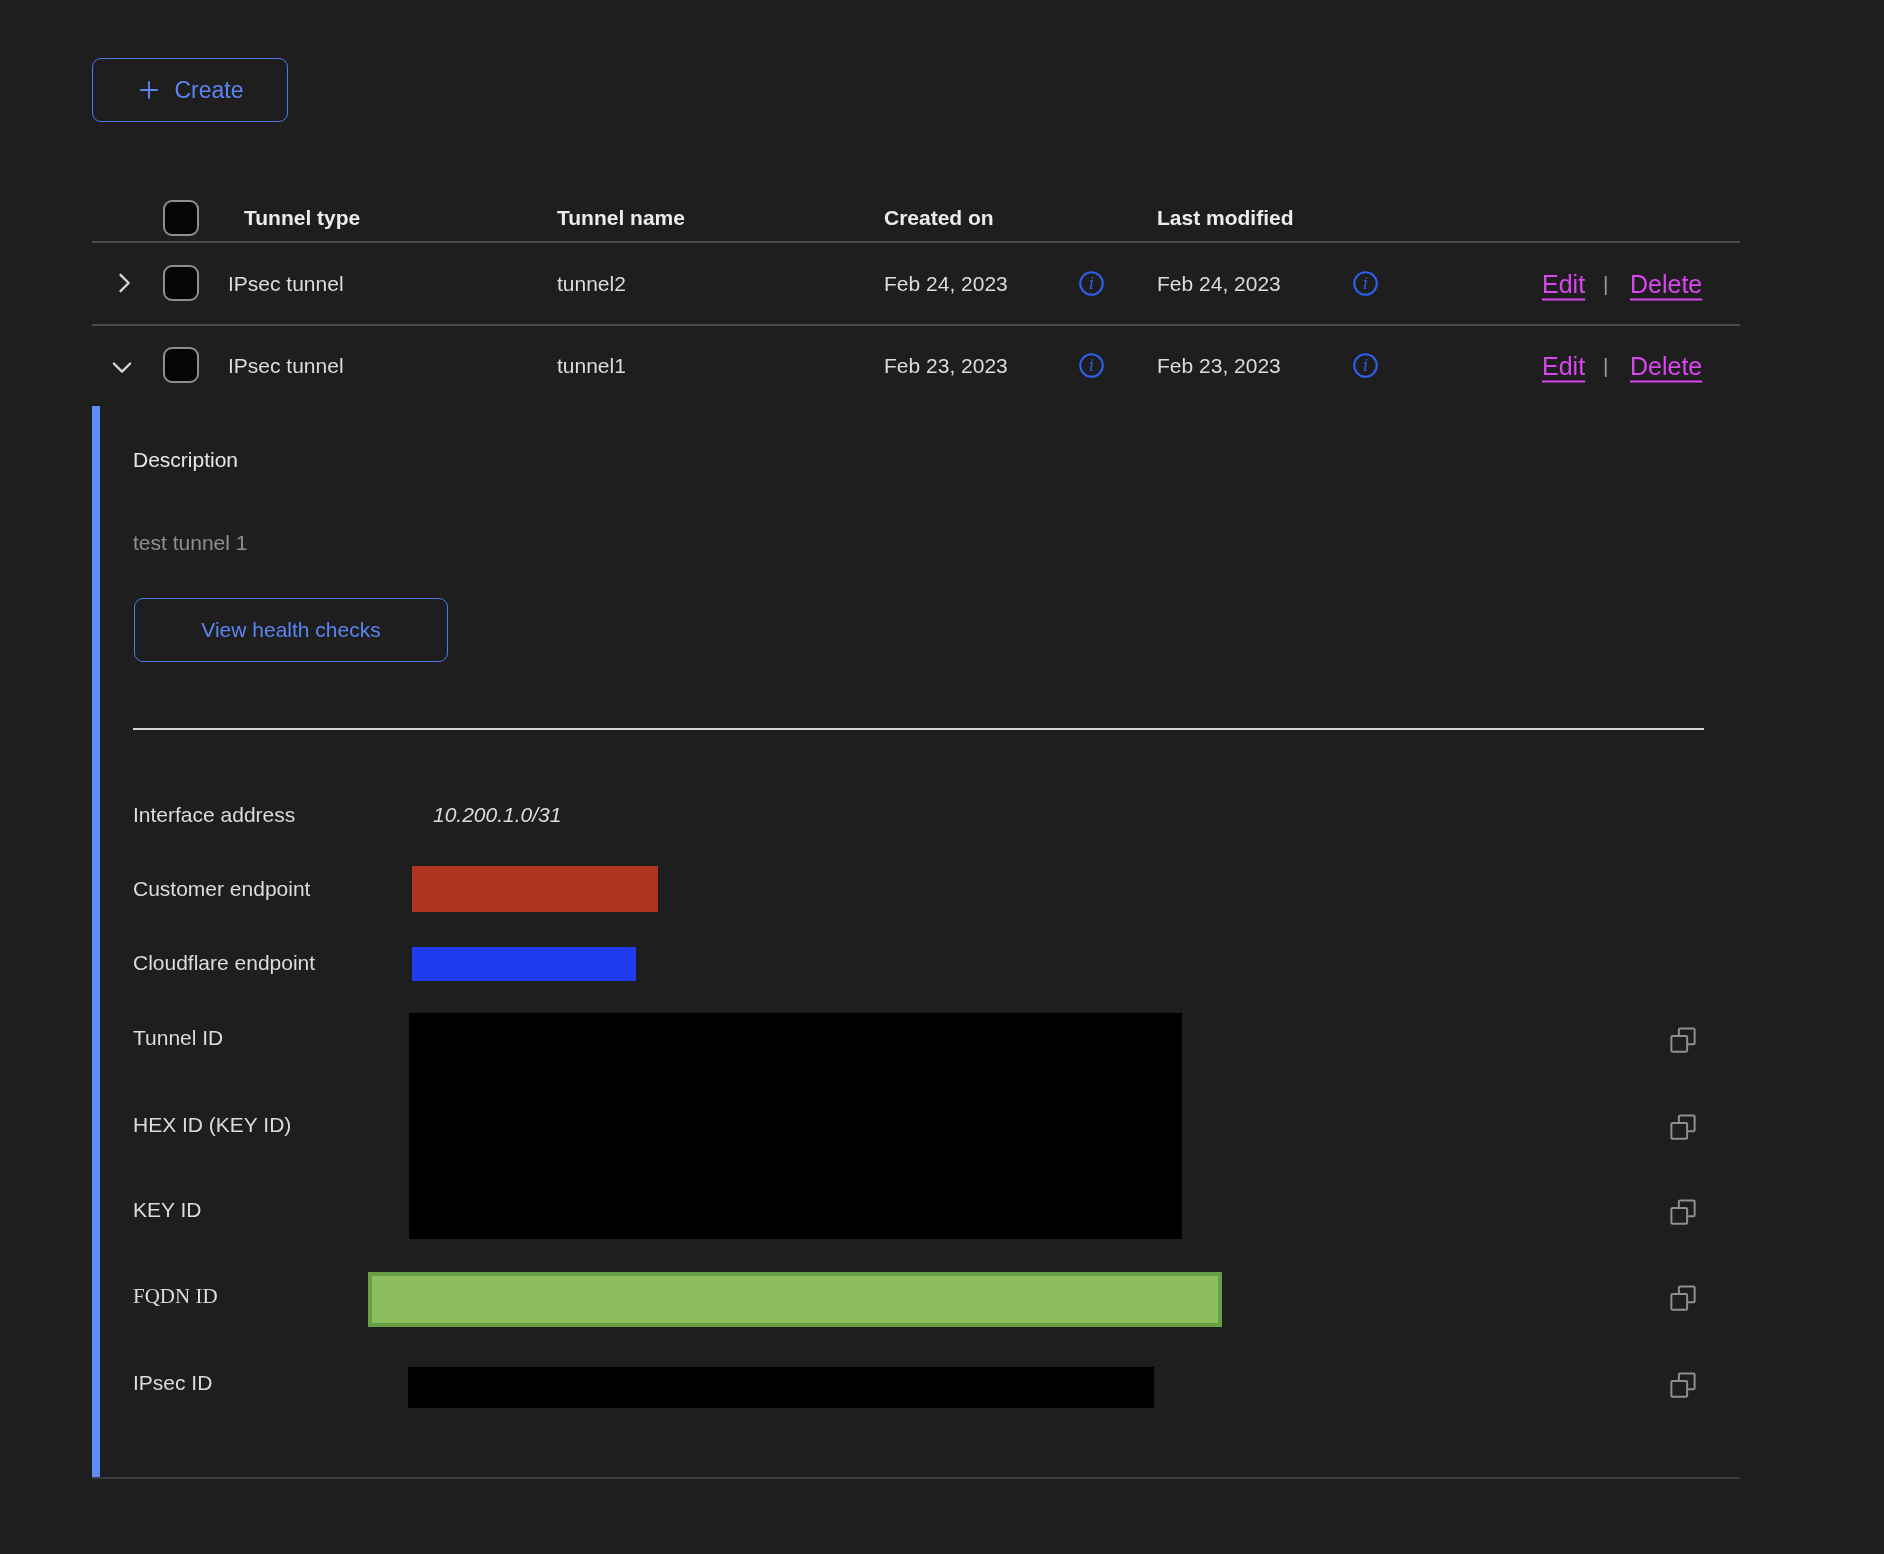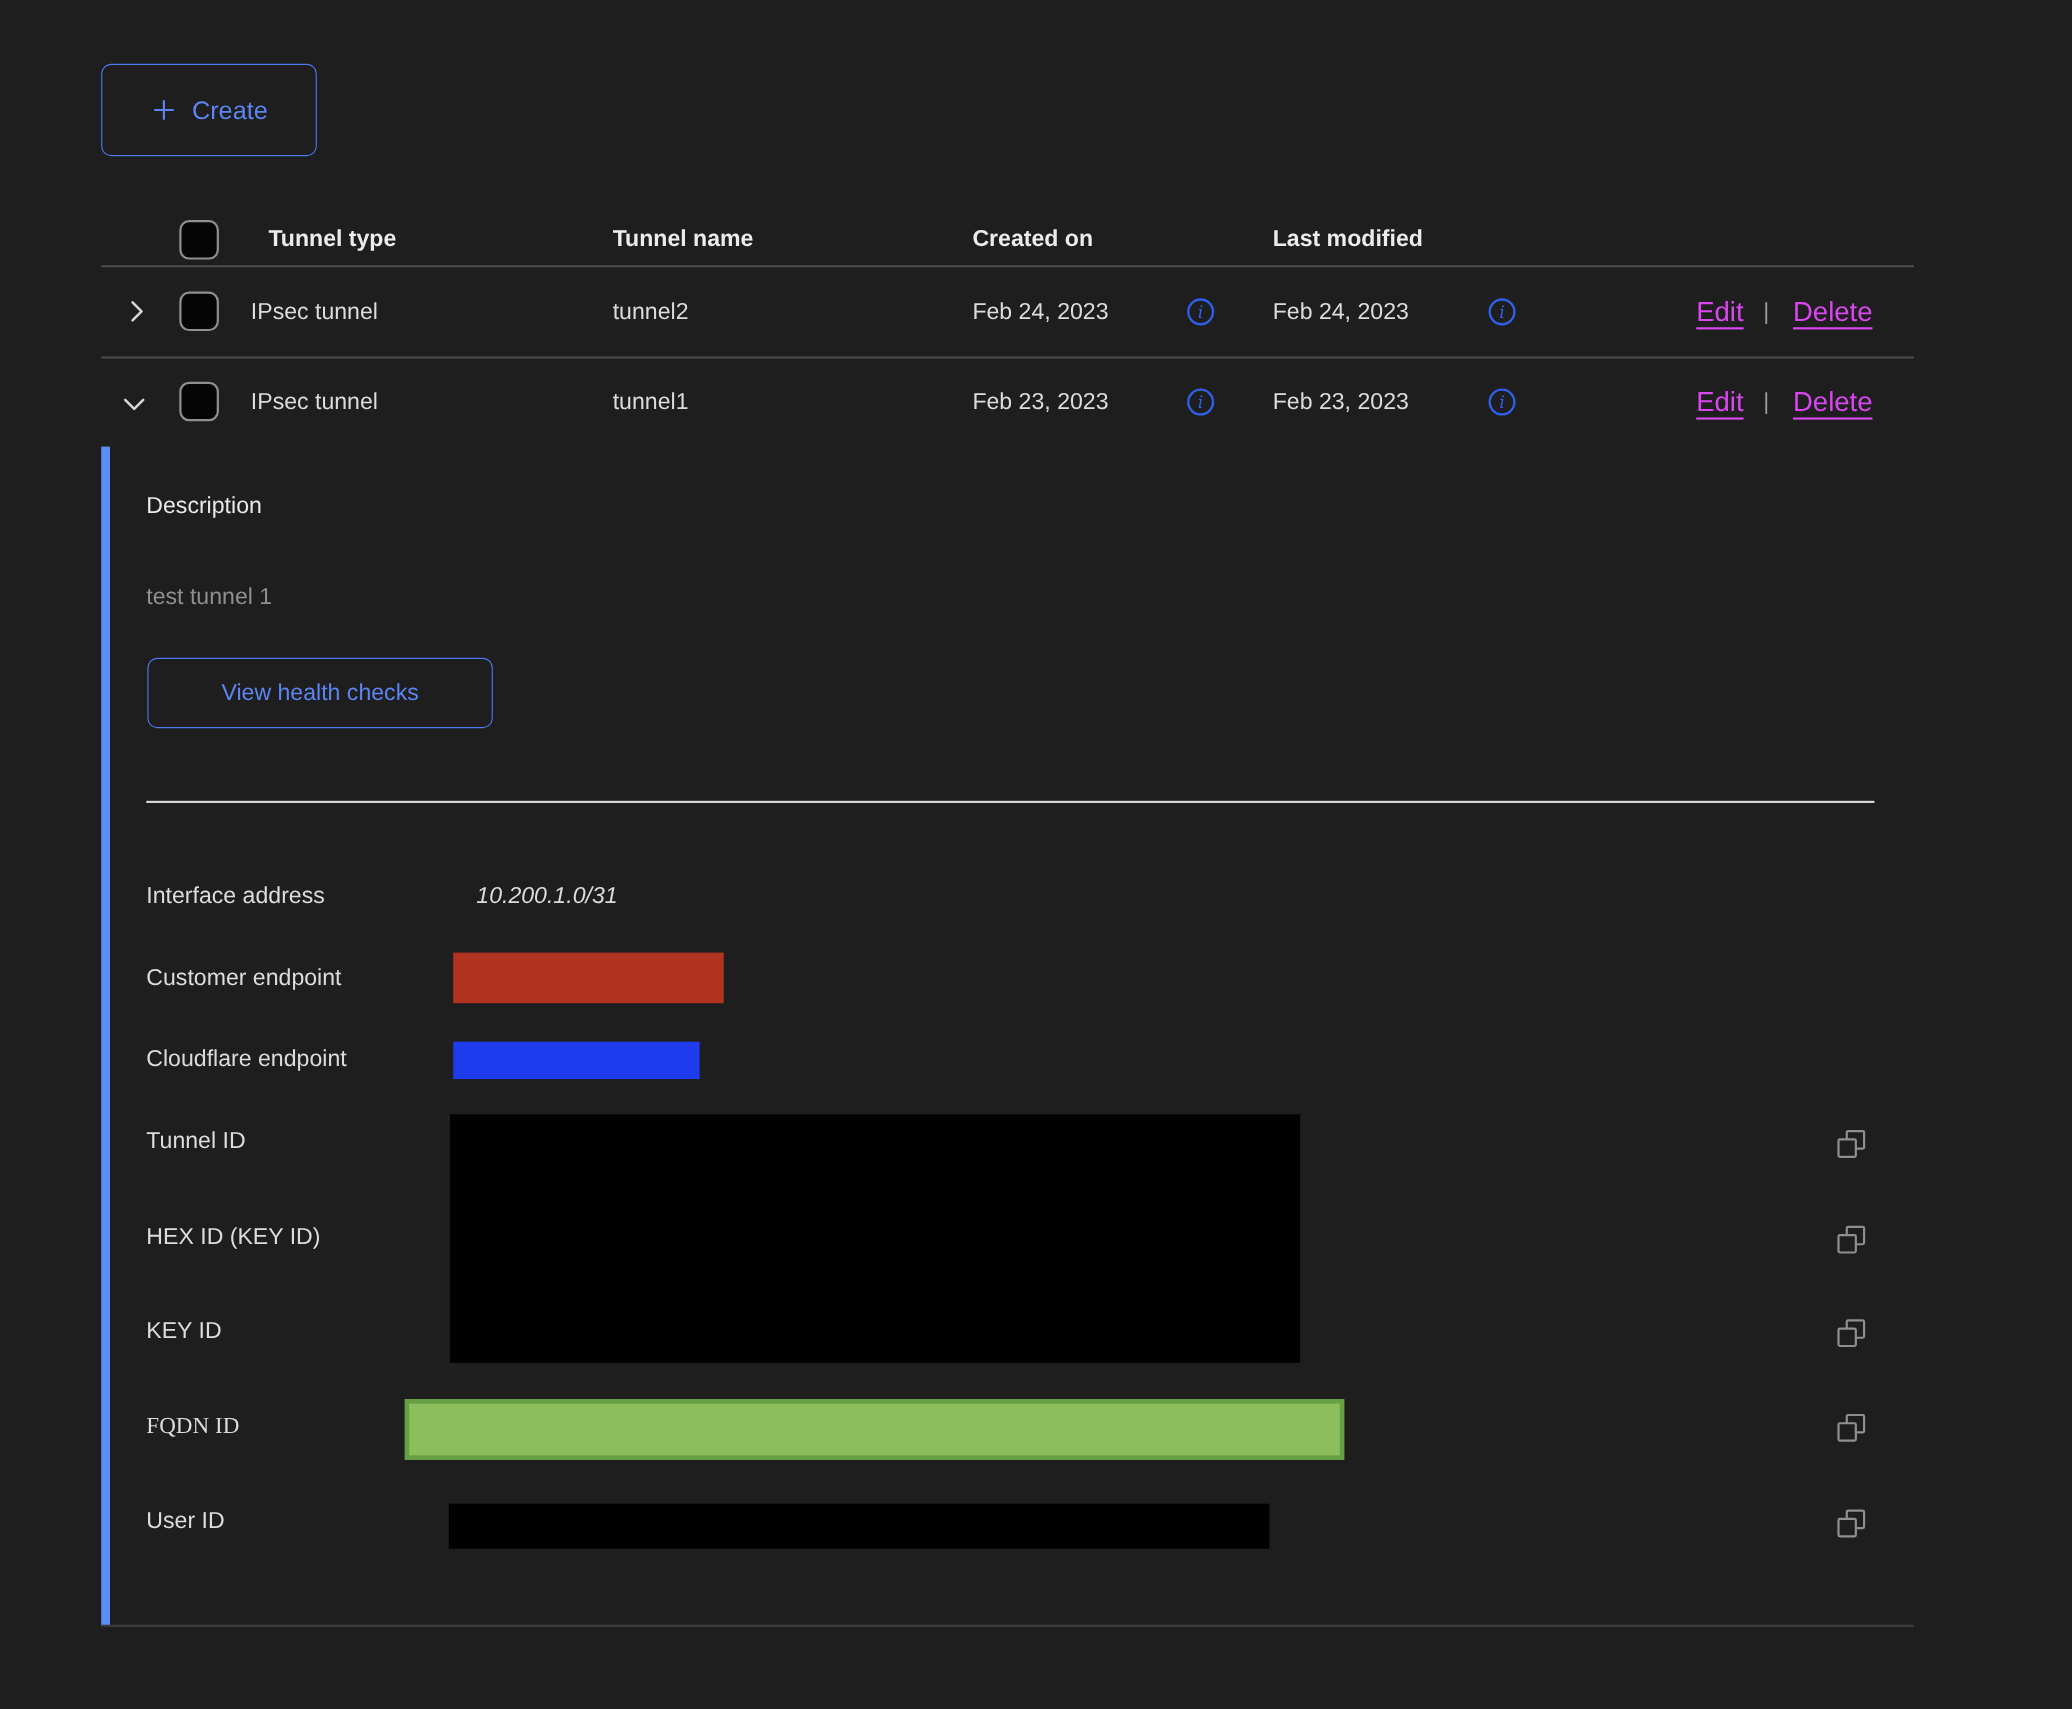--- a/index.html
+++ b/index.html
@@ -41,21 +41,21 @@
   .redact-black { background:#000000; }
   .redact-green { background:#8cbe5d; border:4px solid #67a044; }
 
   .copy-btn { position:absolute; width:30px; height:30px; cursor:pointer; }
 </style>
 </head>
 <body>
 
 <div id="screen">
 
-  <button class="btn-outline" style="left:92px; top:58px; width:196px; height:84px;justify-content:center;">
+  <button class="btn-outline" style="left:92px; top:58px; width:196px; height:64px;justify-content:center;">
     <span style="display:flex;">
       <svg width="26" height="26" viewBox="0 0 24 24">
           <path d="M12 4.5v15M4.5 12h15" stroke="#5c85f2" stroke-width="1.8" fill="none" stroke-linecap="round"></path>
         </svg>
     </span>
     <span>Create</span>
   </button>
 
   <span class="checkbox" style="left:163px; top:200px;"></span>
   <span class="txt txt-bold" style="left:244px; top:218px;">Tunnel type</span>
@@ -169,21 +169,21 @@
 
   <span class="txt" style="left:133px; top:1296px;font-family:Liberation Serif, serif;">FQDN ID</span>
   <div class="redact redact-green" style="left:368px; top:1272px; width:854px; height:55px;"></div>
   <span class="copy-btn" style="left:1668px; top:1283px;">
     <svg width="30" height="30" viewBox="0 0 24 24">
         <rect x="8.7" y="2.7" width="12.6" height="12.6" rx="1" fill="none" stroke="#8f8f8f" stroke-width="1.6"></rect>
         <rect x="2.7" y="8.7" width="12.6" height="12.6" rx="1" fill="#1e1e1f" stroke="#8f8f8f" stroke-width="1.6"></rect>
       </svg>
   </span>
 
-  <span class="txt" style="left:133px; top:1383px;">User ID</span>
+  <span class="txt" style="left:133px; top:1383px;">IPsec ID</span>
   <div class="redact redact-black" style="left:408px; top:1367px; width:746px; height:41px;"></div>
   <span class="copy-btn" style="left:1668px; top:1370px;">
     <svg width="30" height="30" viewBox="0 0 24 24">
         <rect x="8.7" y="2.7" width="12.6" height="12.6" rx="1" fill="none" stroke="#8f8f8f" stroke-width="1.6"></rect>
         <rect x="2.7" y="8.7" width="12.6" height="12.6" rx="1" fill="#1e1e1f" stroke="#8f8f8f" stroke-width="1.6"></rect>
       </svg>
   </span>
 
   <div class="hline hline-dark" style="left:92px; top:1477px; width:1648px;"></div>
 

